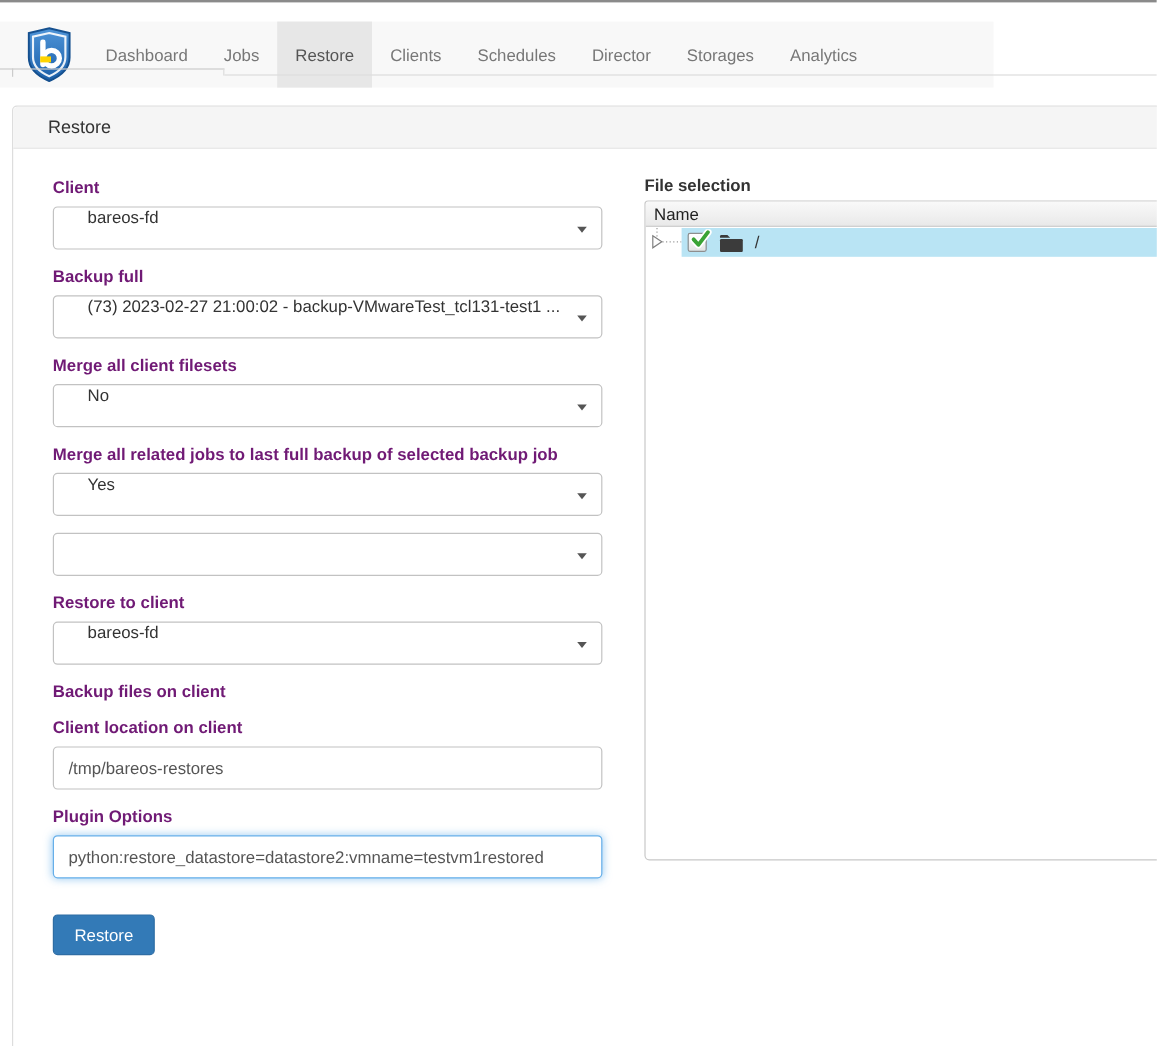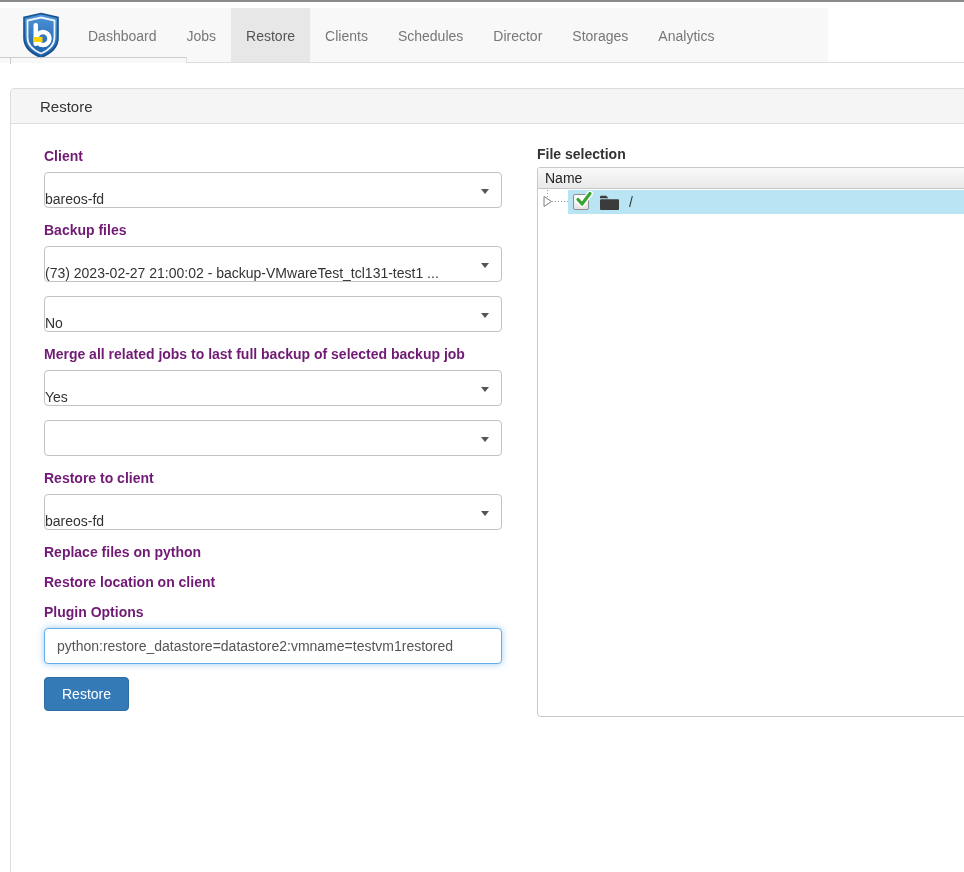--- a/index.html
+++ b/index.html
@@ -5,21 +5,21 @@
   * { margin:0; padding:0; box-sizing:border-box; }
   html,body { width:964px; height:872px; }
   body {
     position:relative; overflow:hidden; background:#fff;
     font-family:"Liberation Sans", sans-serif; color:#333;
   }
   
   .topstrip { position:absolute; top:0; left:0; width:964px; height:2px; background:#8a8a8a; }
 
   
-  .navbar { position:absolute; top:8px; left:0; width:828px; height:55px; background:#f8f8f8; display:flex; align-items:center; }
+  .navbar { position:absolute; top:18px; left:0; width:828px; height:55px; background:#f8f8f8; display:flex; align-items:center; }
   .brand { margin-left:21px; width:40px; height:47px; flex:0 0 auto; }
   .nav-list { display:flex; height:55px; margin-left:12px; list-style:none; }
   .nav-item { display:flex; align-items:center; padding:0 15px; font-size:14px; color:#777; text-decoration:none; cursor:pointer; }
   .nav-item.active { background:#e7e7e7; color:#555; }
 
   
   .line-a { position:absolute; left:0;   top:57px; width:187px; border-top:1px solid #ccc; }
   .tick-1 { position:absolute; left:10px;  top:57px; width:1px; height:7px; background:#ccc; }
   .tick-2 { position:absolute; left:186px; top:57px; width:1px; height:6px; background:#ddd; }
   .line-b { position:absolute; left:187px; top:62px; width:777px; border-top:1px solid #ddd; }
@@ -33,21 +33,21 @@
   .panel-body { padding:24px 0 0 33px; }
 
   
   .form-col { width:458px; }
   .form-group { margin-bottom:14px; }
   .form-group label { display:block; font-weight:bold; font-size:14px; color:#701a75; margin-bottom:8px; }
   .select, .text-input {
     width:458px; height:36px; border:1px solid #c2c2c2; border-radius:4px;
     background:#fff; font-size:14px; color:#333;
   }
-  .select { display:flex; align-items:flex-end; padding:0 28px 0 0; position:relative; cursor:pointer; }
+  .select { display:flex; align-items:flex-start; padding:0 28px 0 28px; position:relative; cursor:pointer; }
   .select-value { white-space:nowrap; overflow:hidden; flex:1; }
   .caret { position:absolute; right:12px; top:16px; width:0; height:0;
            border-left:4px solid transparent; border-right:4px solid transparent; border-top:5px solid #555; }
   .text-input { padding:0 12px; color:#555; outline:none; font-family:"Liberation Sans",sans-serif; }
   .text-input.focused { border-color:#66afe9; box-shadow:0 0 7px rgba(102,175,233,.65); }
   .btn-primary { margin-top:13px; background:#337ab7; border:1px solid #2e6da4; color:#fff;
                  font-size:14px; padding:8px 17px; border-radius:4px; cursor:pointer;
                  font-family:"Liberation Sans",sans-serif; }
 
   
@@ -110,28 +110,29 @@
 
       <div class="form-group">
         <label>Client</label>
         <div class="select">
           <span class="select-value">bareos-fd</span>
           <span class="caret"></span>
         </div>
       </div>
 
       <div class="form-group">
-        <label>Backup files</label>
+        <label>Backup full</label>
         <div class="select">
           <span class="select-value">(73) 2023-02-27 21:00:02 - backup-VMwareTest_tcl131-test1 ...</span>
           <span class="caret"></span>
         </div>
       </div>
 
       <div class="form-group">
+        <label>Merge all client filesets</label>
         <div class="select">
           <span class="select-value">No</span>
           <span class="caret"></span>
         </div>
       </div>
 
       <div class="form-group">
         <label>Merge all related jobs to last full backup of selected backup job</label>
         <div class="select">
           <span class="select-value">Yes</span>
@@ -147,28 +148,29 @@
 
       <div class="form-group">
         <label>Restore to client</label>
         <div class="select">
           <span class="select-value">bareos-fd</span>
           <span class="caret"></span>
         </div>
       </div>
 
       <div class="form-group">
-        <label>Replace files on python</label>
-      </div>
-
-      <div class="form-group">
-        <label>Restore location on client</label>
-      </div>
-
-      <div class="form-group" style="margin-bottom:0;">
+        <label>Backup files on client</label>
+      </div>
+
+      <div class="form-group">
+        <label>Client location on client</label>
+        <input class="text-input" value="/tmp/bareos-restores" style="">
+      </div>
+
+      <div class="form-group" style="margin-bottom:17px;">
         <label>Plugin Options</label>
         <input class="text-input focused" value="python:restore_datastore=datastore2:vmname=testvm1restored" style="">
       </div>
 
       <button class="btn-primary">Restore</button>
     </div>
   </div>
 </section>
 
 <div class="file-selection">

